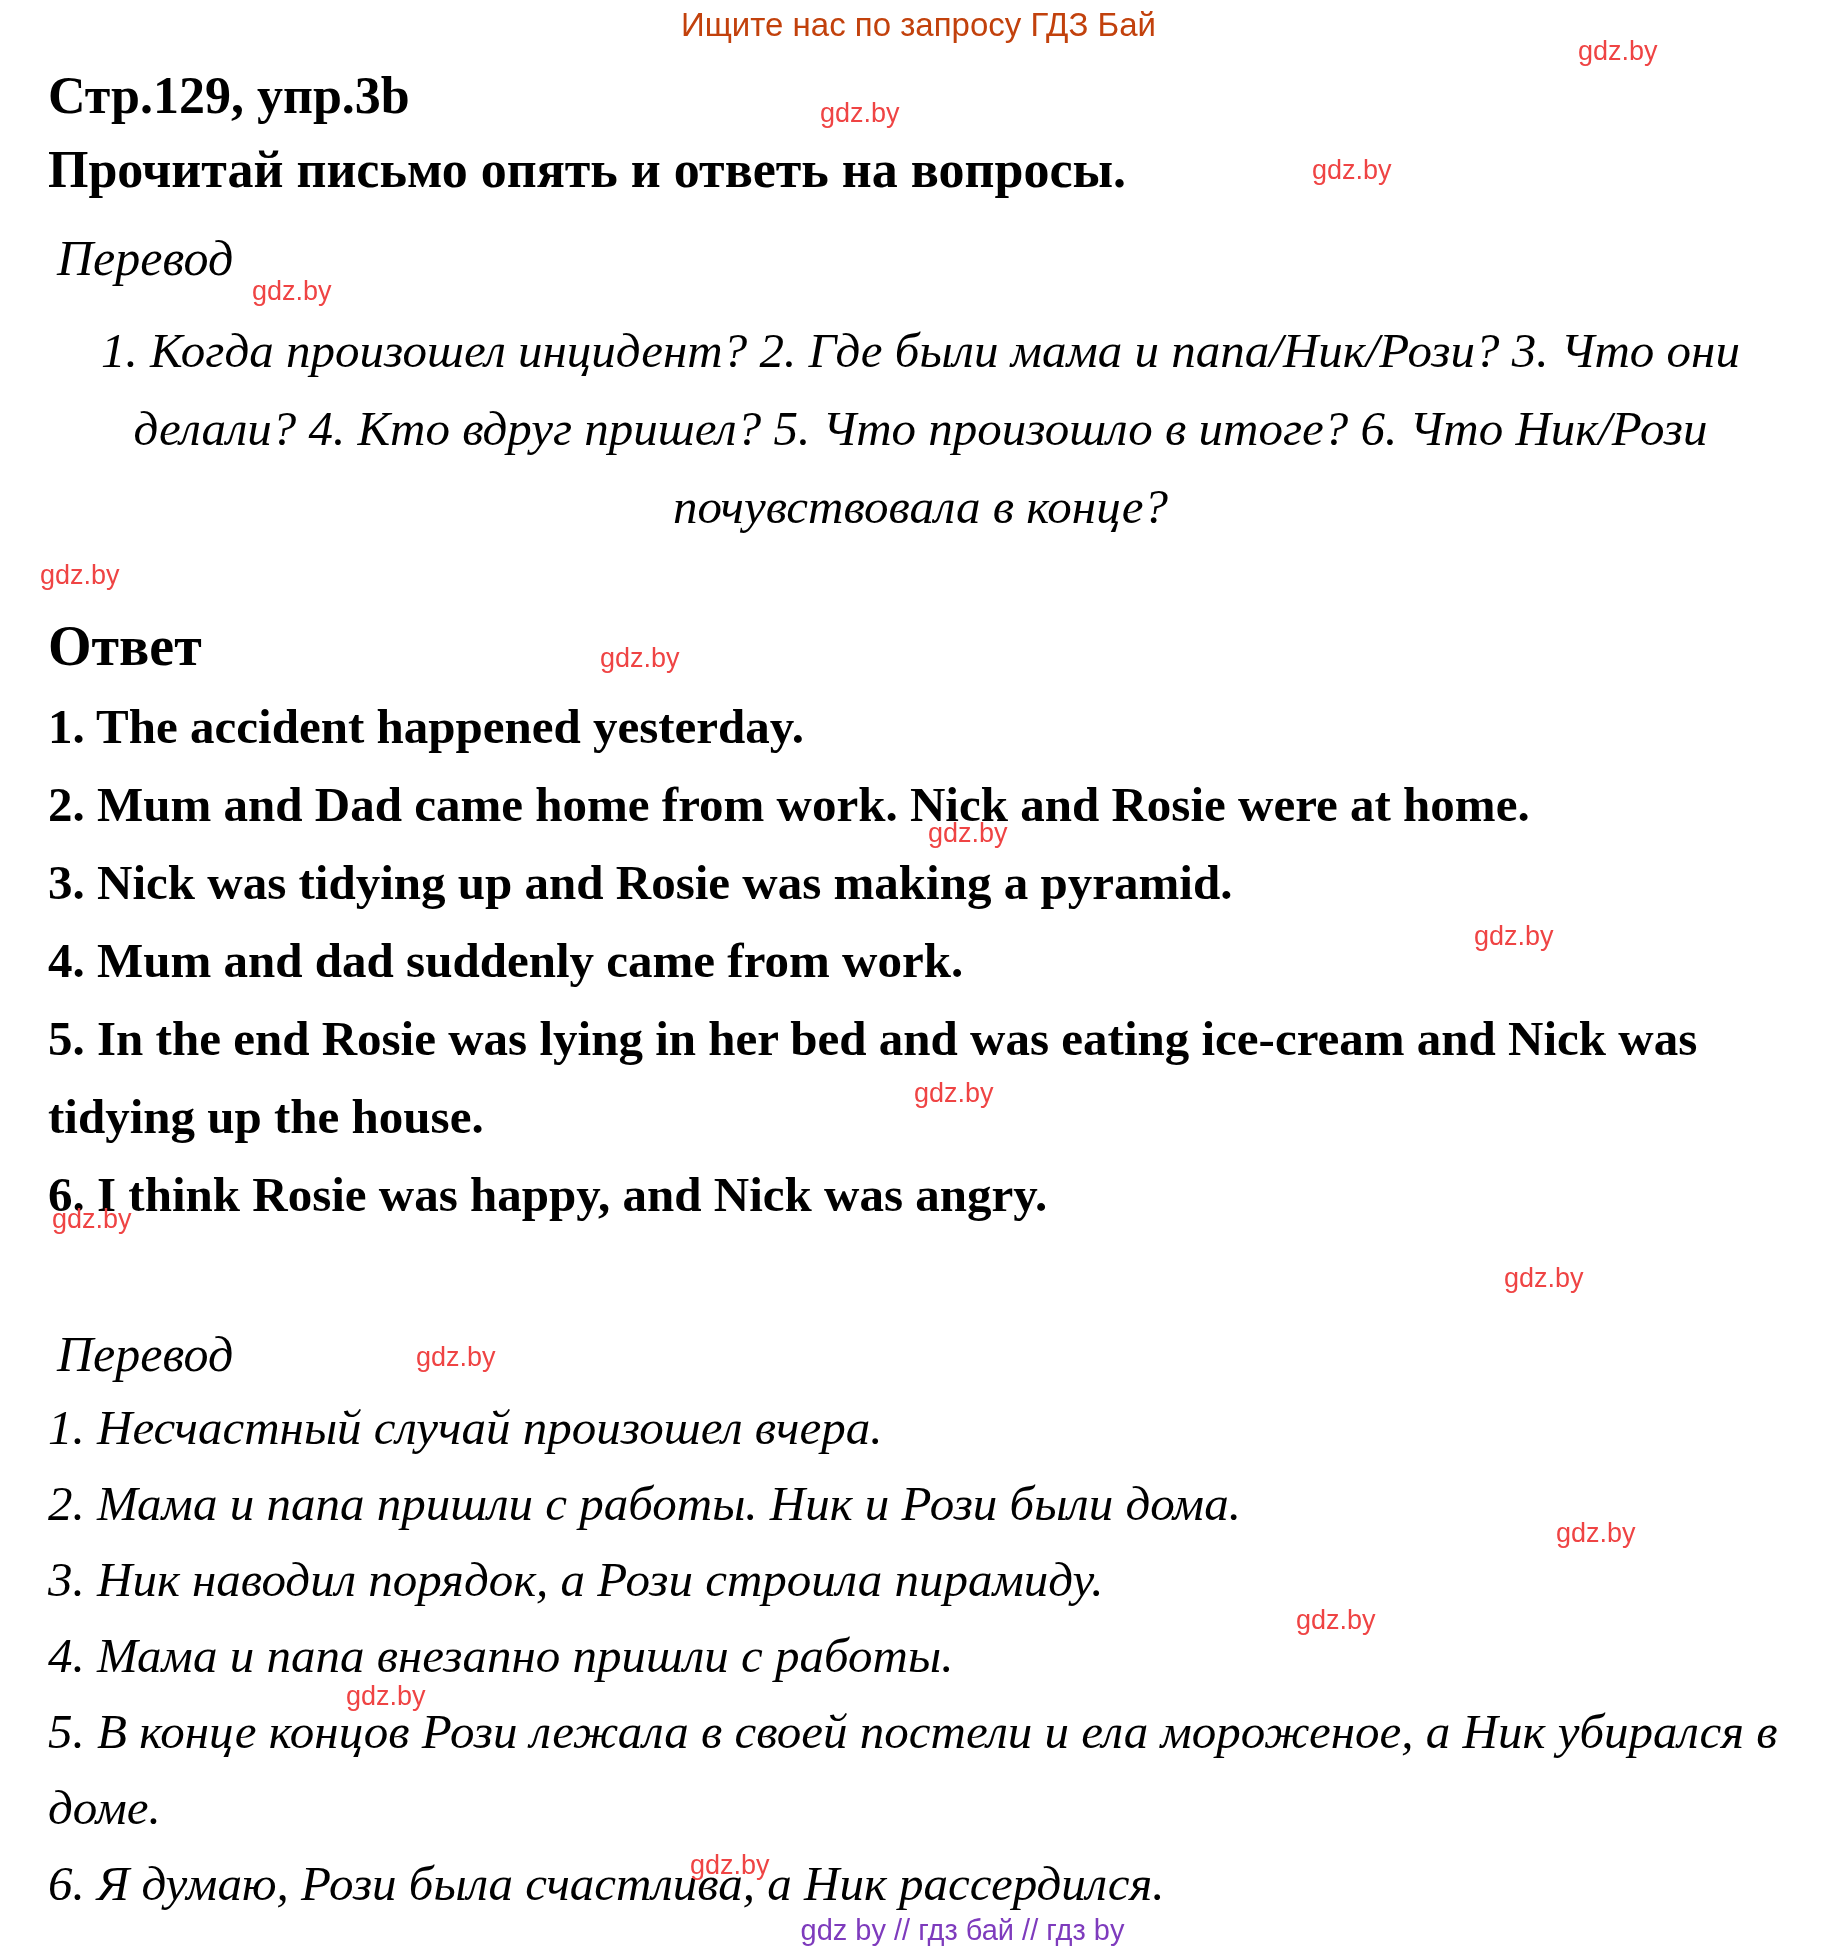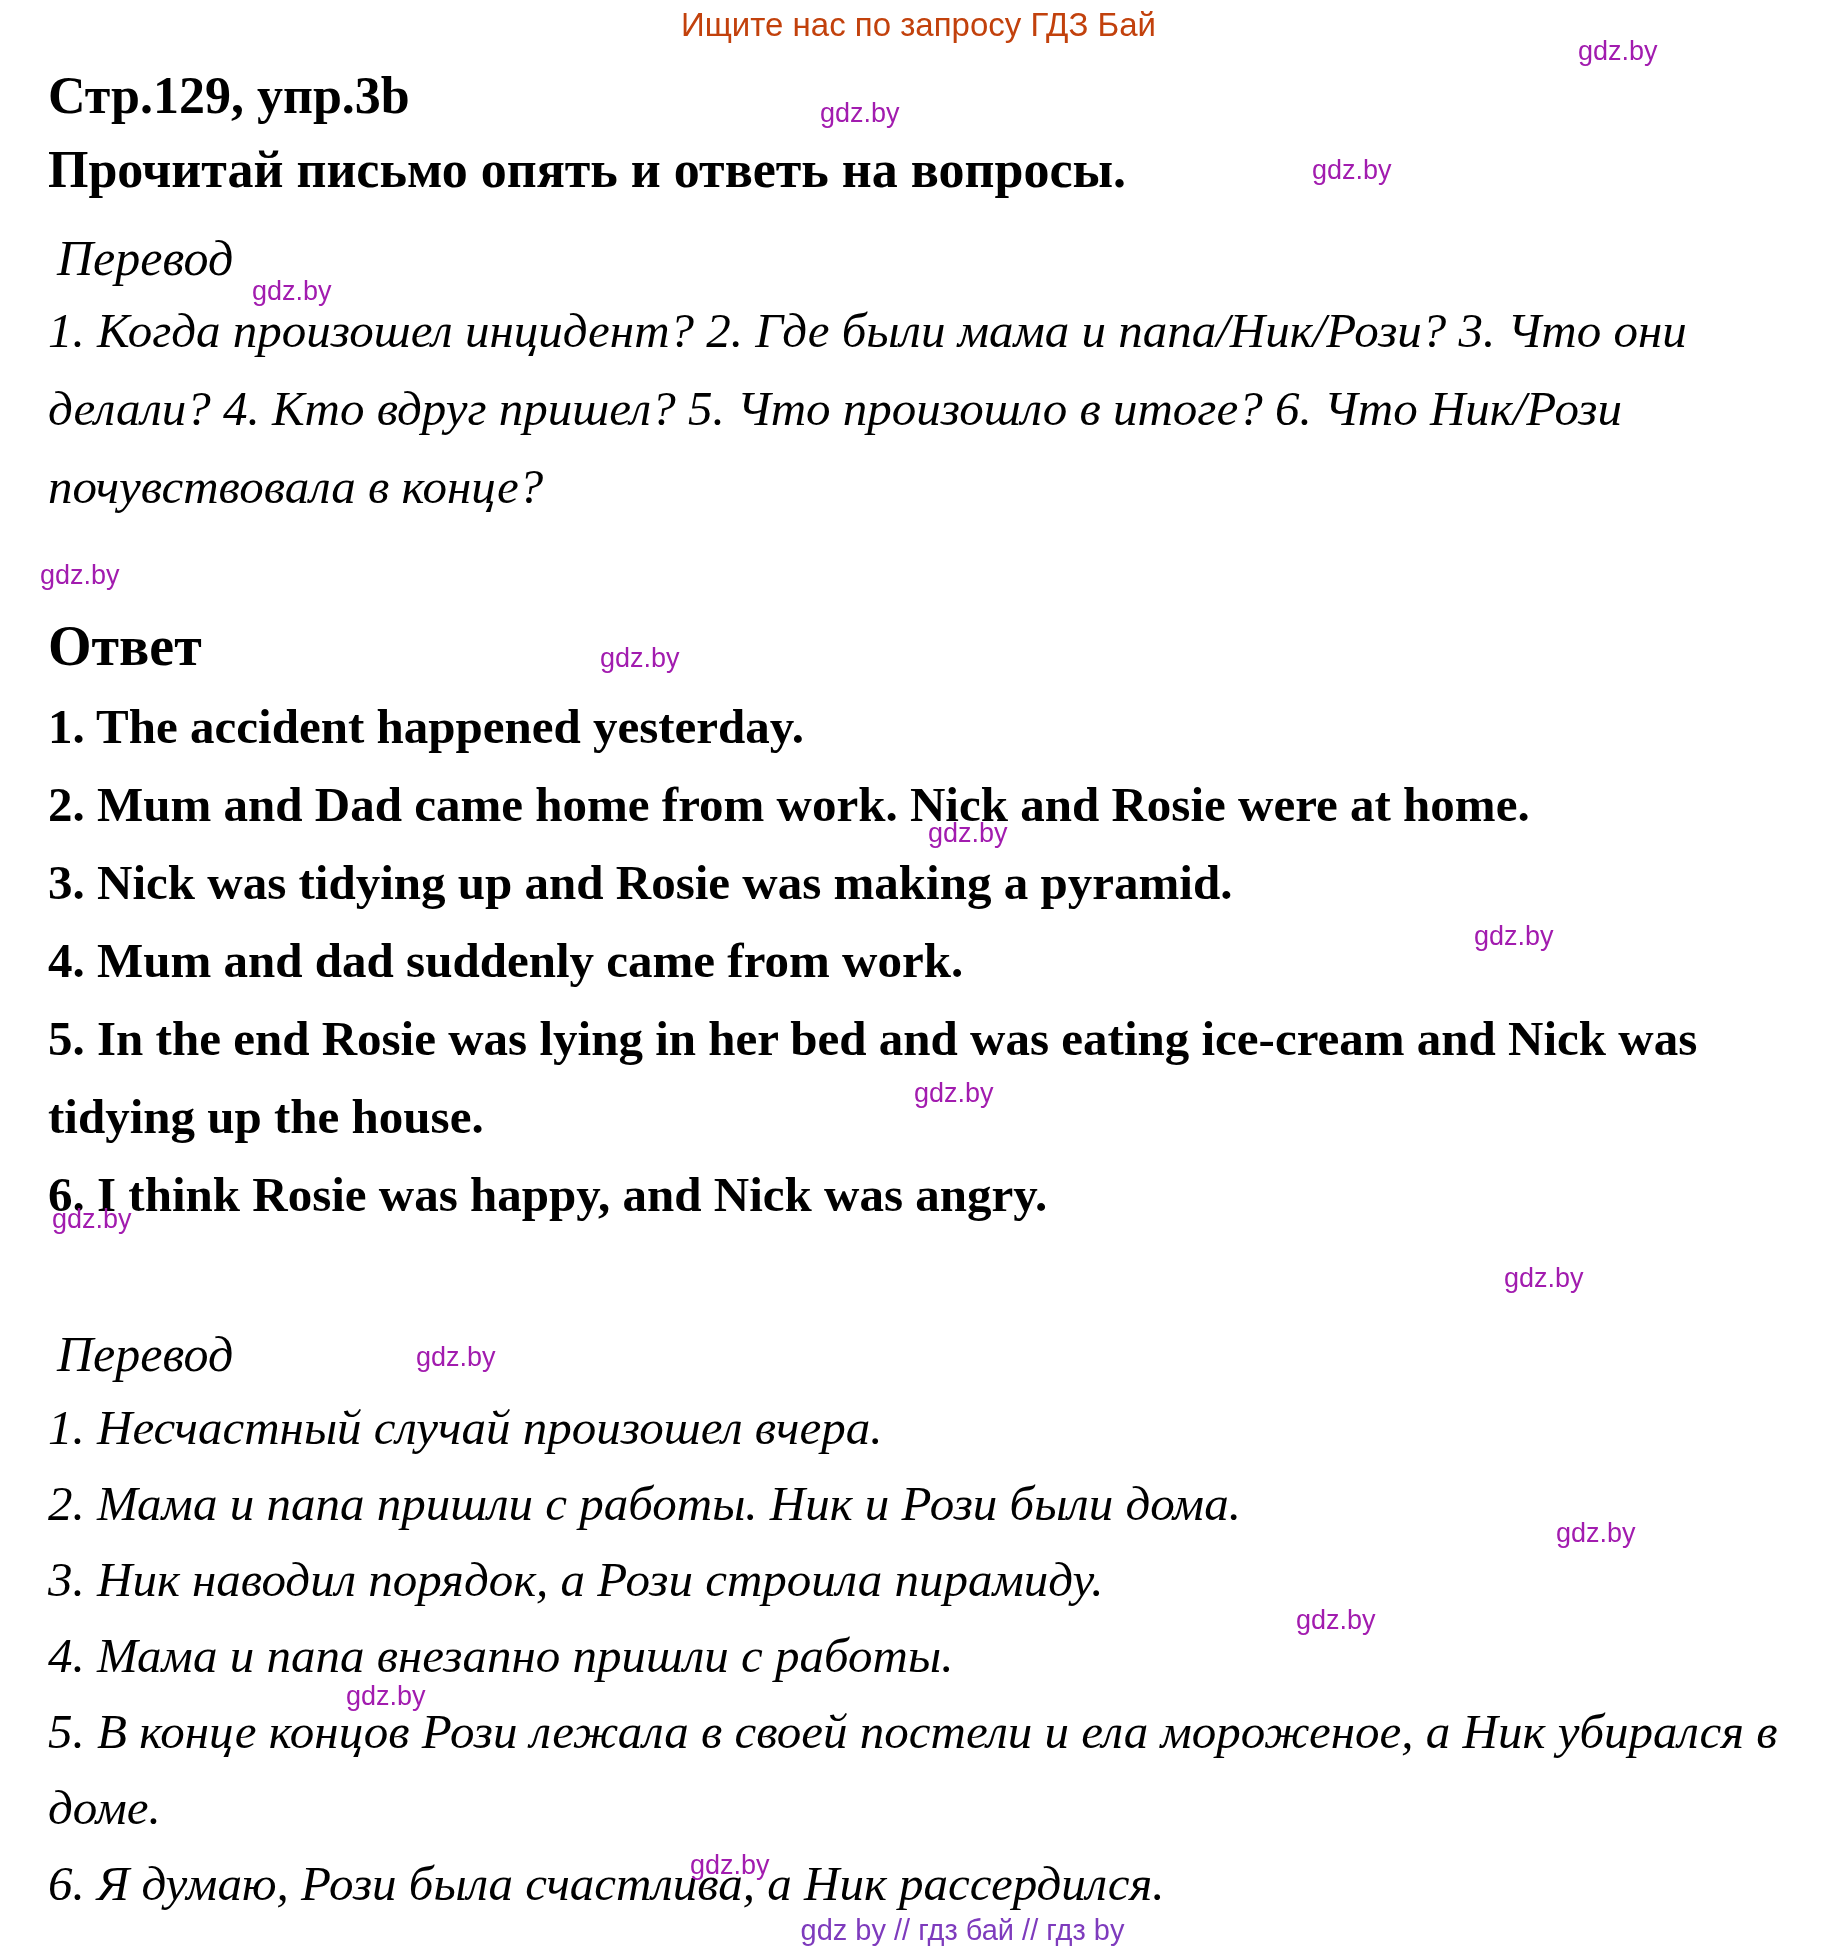--- a/index.html
+++ b/index.html
@@ -25,22 +25,22 @@
     position:absolute;left:48px;top:140px;margin:0;
     font-size:52px;font-weight:bold;
   }
   .label-italic{
     position:absolute;left:48px;margin:9px;
     font-size:50px;font-style:italic;
   }
   .label1{top:220px;}
   .label2{top:1316px;}
   .questions{
-    position:absolute;left:48px;top:292px;width:1745px;margin:0;
-    font-size:49px;font-style:italic;line-height:78px;
+    position:absolute;left:48px;top:312px;width:1745px;margin:0;
+    font-size:49px;font-style:italic;line-height:78px;text-align:center;
   }
   .answer-label{
     position:absolute;left:48px;top:614px;margin:0;
     font-size:56px;font-weight:bold;
   }
   .answers-en{
     position:absolute;left:48px;top:688px;width:1768px;
     font-size:49px;font-weight:bold;line-height:78px;
   }
   .answers-en p{margin:0;}
@@ -51,21 +51,21 @@
   .answers-ru p{margin:0;}
   .footer{
     position:absolute;left:0;top:1914px;width:100%;
     text-align:center;
     font-family:"Liberation Sans",sans-serif;
     font-size:29px;color:#7e3bbd;padding-left:44px;
   }
   .wm{
     position:absolute;
     font-family:"Liberation Sans",sans-serif;
-    font-size:27px;color:#a21caf;
+    font-size:27px;color:#ef4444;
     white-space:nowrap;
   }
 </style>
 </head>
 <body>
 
 <div class="page">
 
   <div class="banner">Ищите нас по запросу ГДЗ Бай</div>
 

